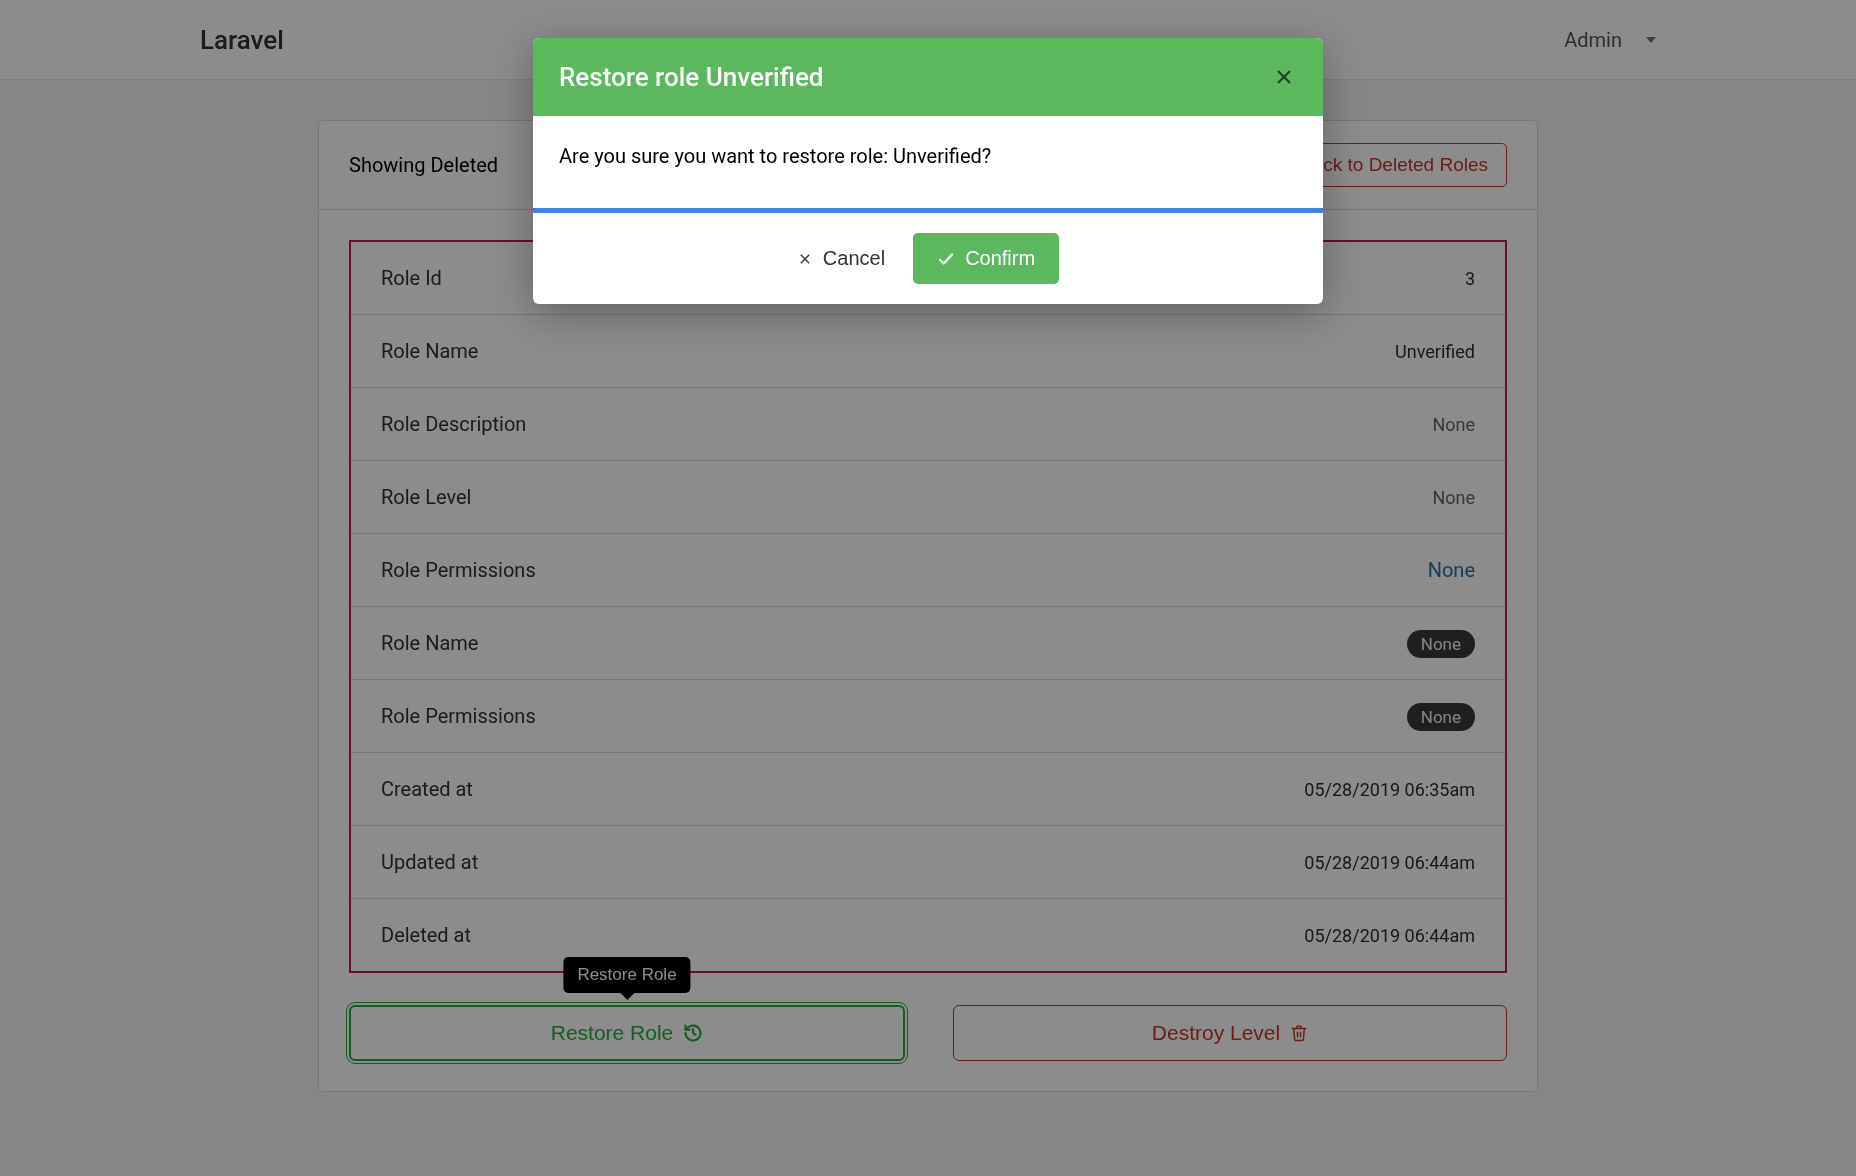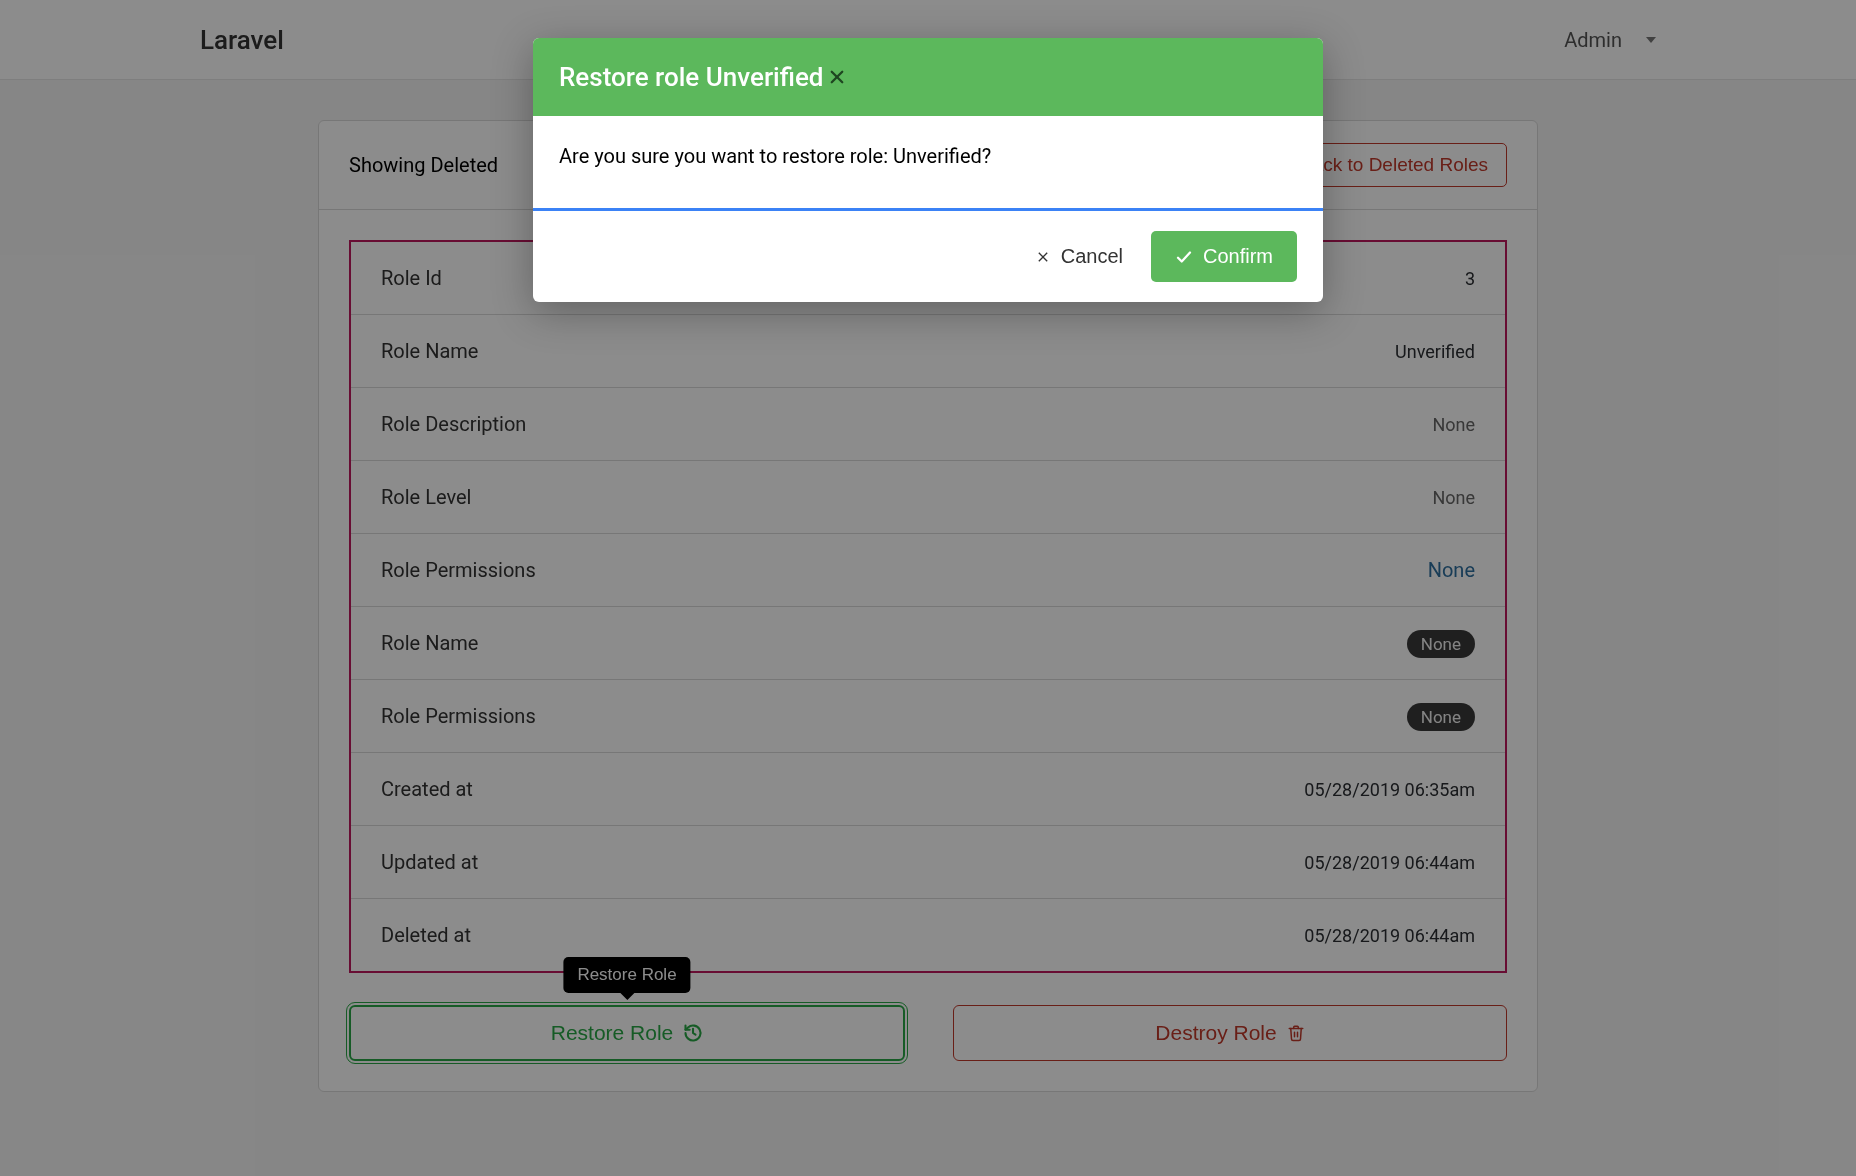--- a/index.html
+++ b/index.html
@@ -187,42 +187,43 @@
     border-radius: 6px;
     overflow: hidden;
     z-index: 20;
     box-shadow: 0 10px 40px rgba(0,0,0,0.3);
   }
   .modal-header {
     background: #5cb85c;
     color: #fff;
     padding: 24px 26px;
     display: flex;
+    justify-content: space-between;
     align-items: center;
   }
   .modal-title {
     font-size: 26px;
     font-weight: 500;
   }
   .modal-close {
     background: none;
     border: none;
     cursor: pointer;
     padding: 4px;
   }
   .modal-body {
     padding: 28px 26px 40px;
     font-size: 20px;
     color: #000000;
   }
   .modal-footer {
-    border-top: 3px solid #3b82f6;
+    border-top: 5px solid #3b82f6;
     padding: 20px 26px;
     display: flex;
-    justify-content: flex-end;
+    justify-content: center;
     gap: 28px;
     align-items: center;
   }
   .btn-cancel {
     background: none;
     border: none;
     color: #333;
     font-size: 20px;
     cursor: pointer;
     display: flex;
@@ -314,21 +315,21 @@
           <span>Restore Role</span>
           <span class="icon">
             <svg width="20" height="20" viewBox="0 0 24 24" fill="none" stroke="#28a745" stroke-width="2.5" stroke-linecap="round" stroke-linejoin="round">
               <path d="M3 12a9 9 0 1 0 3-6.7L3 8"></path>
               <polyline points="3 3 3 8 8 8"></polyline>
               <polyline points="12 7 12 12 15 14"></polyline>
             </svg>
           </span>
         </button>
         <button class="btn-outline-danger2">
-          <span>Destroy Role</span>
+          <span>Destroy Level</span>
           <span class="icon">
             <svg width="18" height="20" viewBox="0 0 24 24" fill="none" stroke="#c0392b" stroke-width="2" stroke-linecap="round" stroke-linejoin="round">
               <polyline points="3 6 5 6 21 6"></polyline>
               <path d="M19 6l-1 14a2 2 0 0 1-2 2H8a2 2 0 0 1-2-2L5 6"></path>
               <path d="M10 11v6M14 11v6"></path>
               <path d="M9 6V4a1 1 0 0 1 1-1h4a1 1 0 0 1 1 1v2"></path>
             </svg>
           </span>
         </button>
       </div>

